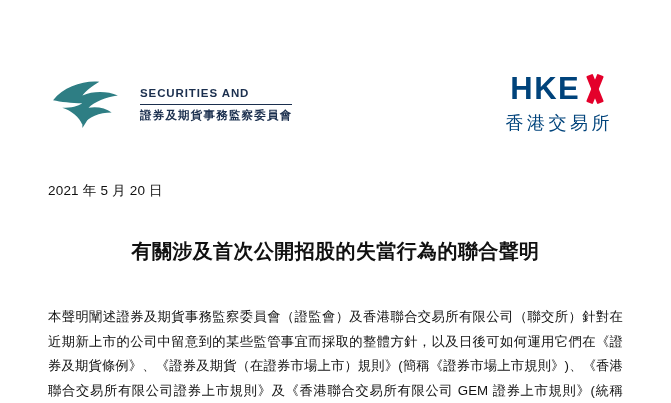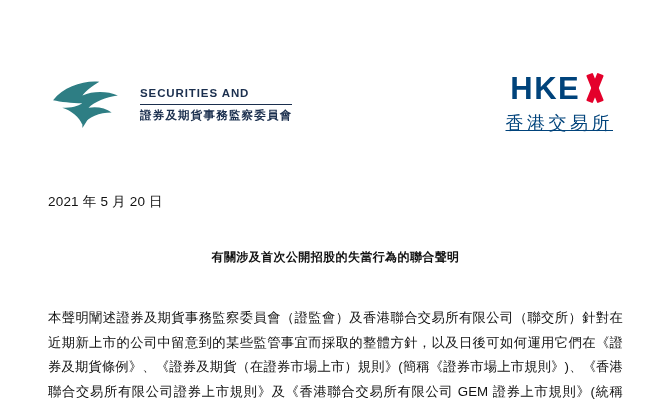--- a/index.html
+++ b/index.html
@@ -67,21 +67,21 @@
     white-space: nowrap;
     font-family: Liberation Serif, serif;
   }
 
   .hkex-logo {
     text-align: center;
     margin-right: 10px;
   }
   .hkex-mark {
     display: flex;
-    align-items: flex-start;
+    align-items: center;
     justify-content: center;
   }
   .hkex-en {
     font-size: 31px;
     font-weight: 700;
     color: #00437b;
     letter-spacing: 1.5px;
     line-height: 1;
   }
   .hkex-x {
@@ -102,33 +102,32 @@
   }
   .hkex-x i.a { transform: translateX(-50%) rotate(22deg); }
   .hkex-x i.b { transform: translateX(-50%) rotate(-22deg); }
   .hkex-zh {
     margin-top: 7px;
     font-size: 18px;
     color: #00437b;
     letter-spacing: 3.5px;
     font-weight: 500;
     white-space: nowrap;
-    text-decoration: underline;
   }
 
   
   .doc-date {
     font-size: 13.5px;
     color: #111;
-    margin-top: 43px;
+    margin-top: 32px;
     letter-spacing: 0.2px;
   }
   .doc-title {
     text-align: center;
-    font-size: 12px;
+    font-size: 20px;
     font-weight: 700;
     color: #111;
     margin-top: 38px;
     letter-spacing: 0.4px;
   }
   .doc-para {
     margin-top: 40px;
     font-size: 13.3px;
     line-height: 1.85;
     color: #111;

